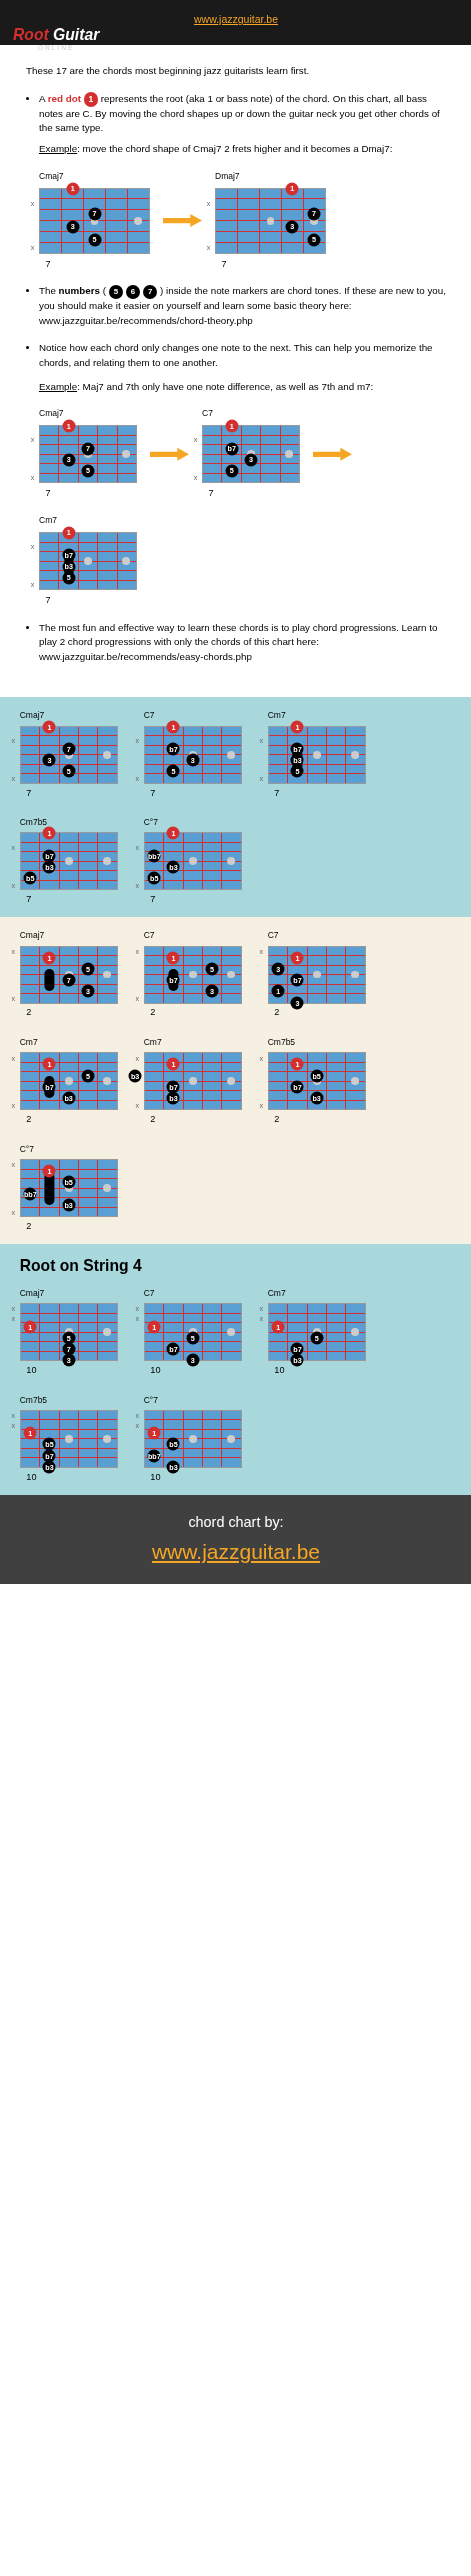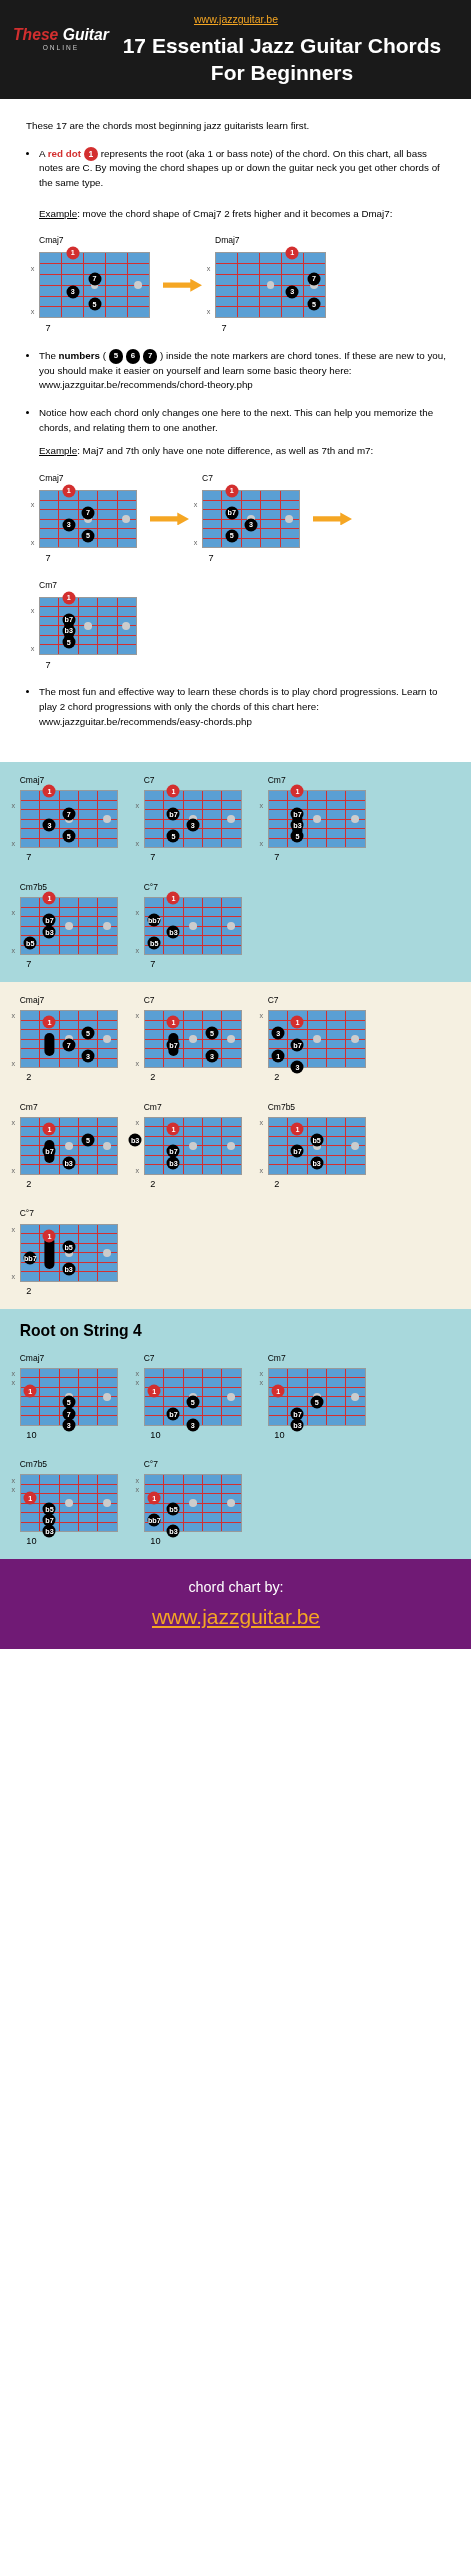--- a/index.html
+++ b/index.html
@@ -35,44 +35,43 @@
 .note-dot.red{background:#d32f2f;color:#fff}
 .inlay{position:absolute;width:7.9px;height:7.9px;border-radius:50%;background:#ccc;transform:translate(-50%,-50%)}
 .fret-num{font-size:9.2px;margin-top:3.9px;margin-left:6.6px}
 .arrow{width:39px;height:13px;background:linear-gradient(to right,#f5a623,#f5a623);position:relative;clip-path:polygon(0 30%,70% 30%,70% 0,100% 50%,70% 100%,70% 70%,0 70%)}
 .barre{position:absolute;width:9.2px;border-radius:6.6px;background:#000;left:0;transform:translateX(-50%)}
 .section{padding:13px 19.7px}
 .section h2{font-size:15.7px;font-weight:bold;margin-bottom:13px}
 .section.blue{background:#a8d8dc}
 .section.cream{background:#f5f0e1}
 .chord-grid{display:flex;flex-wrap:wrap;gap:19.7px 26px}
-.footer{background:#701a75;text-align:center;padding:19.7px}
+.footer{background:#404040;text-align:center;padding:19.7px}
 .footer-label{color:#fff;font-size:14.4px;margin-bottom:9.8px}
 .footer-url{color:#f5a623;font-size:21px;text-decoration:underline}
 </style>
 </head>
 <body>
 
 <div class="header">
   <a class="header-url">www.jazzguitar.be</a>
   <div class="logo">
-    <span class="jazz">These</span>
+    <span class="jazz">Root</span>
     <span class="guitar">Guitar</span>
     <span class="online">ONLINE</span>
   </div>
-  <h1>17 Essential Jazz Guitar Chords For Beginners</h1>
 </div>
 
 <div class="content">
   <p style="margin-bottom:13px">These 17 are the chords most beginning jazz guitarists learn first.</p>
   <ul>
     <li>
       <span>A </span><b style="color:#d32f2f">red dot</b>
       <span class="red-dot-inline">1</span><span> represents the root (aka 1 or bass note) of the chord. On this chart, all bass notes are C. By moving the chord shapes up or down the guitar neck you get other chords of the same type.</span>
-      <p style="margin-top:16px"><span class="example-label">Example</span><span>: move the chord shape of Cmaj7 2 frets higher and it becomes a Dmaj7:</span></p>
+      <p style="margin-top:6px"><span class="example-label">Example</span><span>: move the chord shape of Cmaj7 2 frets higher and it becomes a Dmaj7:</span></p>
 
       <div class="diagram-row">
         <div class="diagram-group">
           <div class="diagram-label">Cmaj7</div>
           <div id="ex1-left">
               <div class="fretboard">
                 <div class="fret-lines">
                   <div class="fret-col"></div>
                   <div class="fret-col"></div>
                   <div class="fret-col"></div>
@@ -141,21 +140,21 @@
     <li>
       <span>The </span><b>numbers</b><span> ( </span>
       <span class="black-dot-inline">5</span>
       <span class="black-dot-inline">6</span>
       <span class="black-dot-inline">7</span>
       <span> ) inside the note markers are chord tones. If these are new to you, you should make it easier on yourself and learn some basic theory here:</span><br>
       <a>www.jazzguitar.be/recommends/chord-theory.php</a>
     </li>
 
     <li>
-      <span>Notice how each chord only changes one here to the next. This can help you memorize the chords, and relating them to one another.</span>
+      <span>Notice how each chord only changes one note to the next. This can help you memorize the chords, and relating them to one another.</span>
       <p style="margin-top:9px"><span class="example-label">Example</span><span>: Maj7 and 7th only have one note difference, as well as 7th and m7:</span></p>
 
       <div class="diagram-row">
         <div class="diagram-group">
           <div class="diagram-label">Cmaj7</div>
           <div id="ex2-1">
               <div class="fretboard small">
                 <div class="fret-lines">
                   <div class="fret-col"></div>
                   <div class="fret-col"></div>

